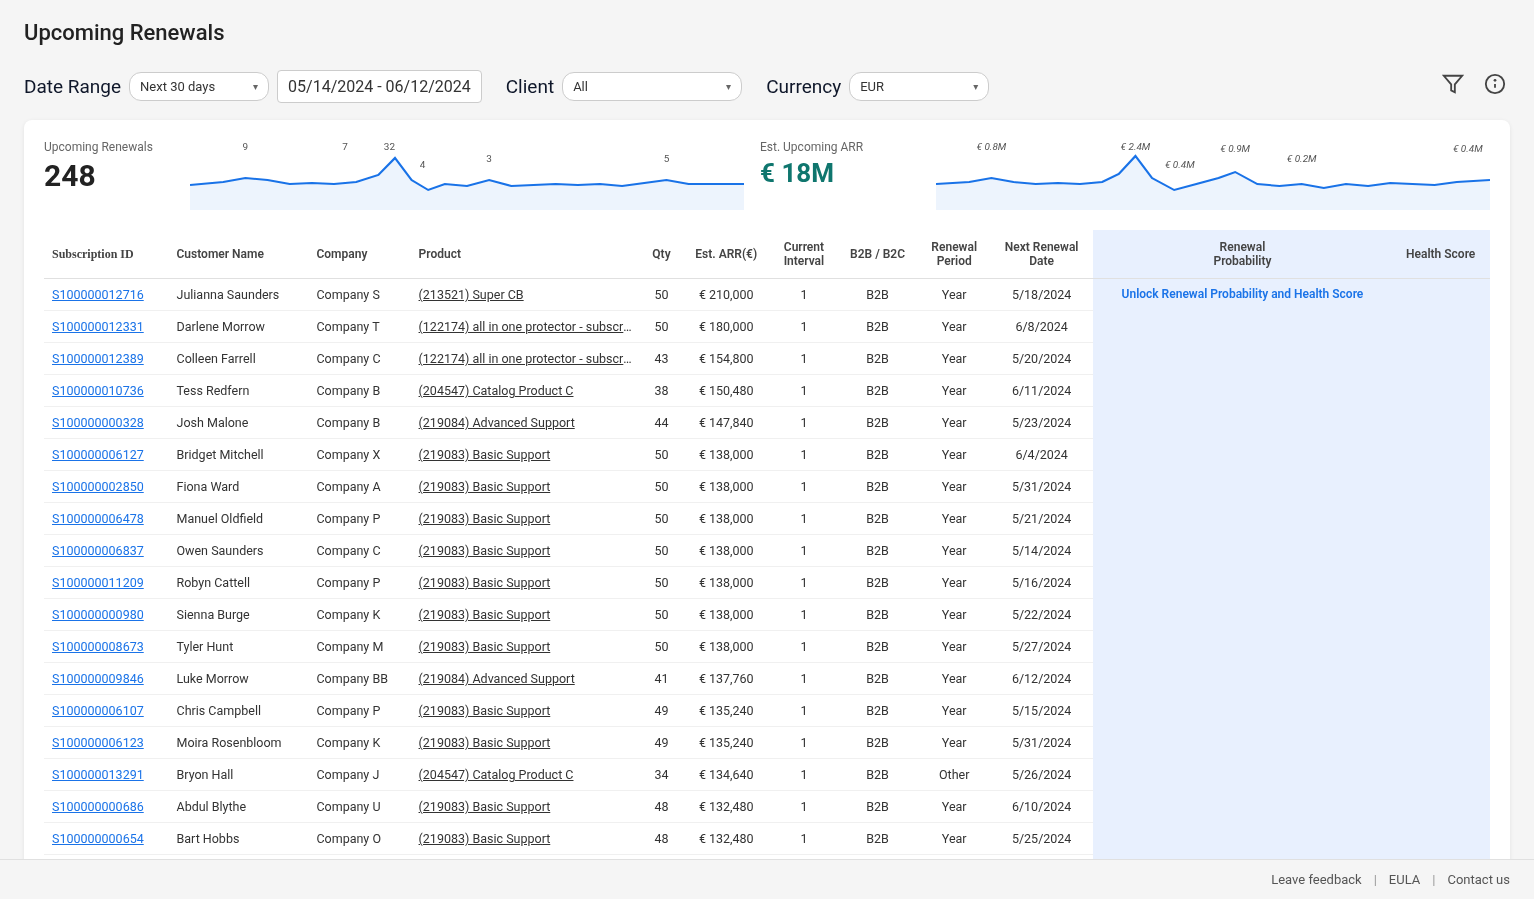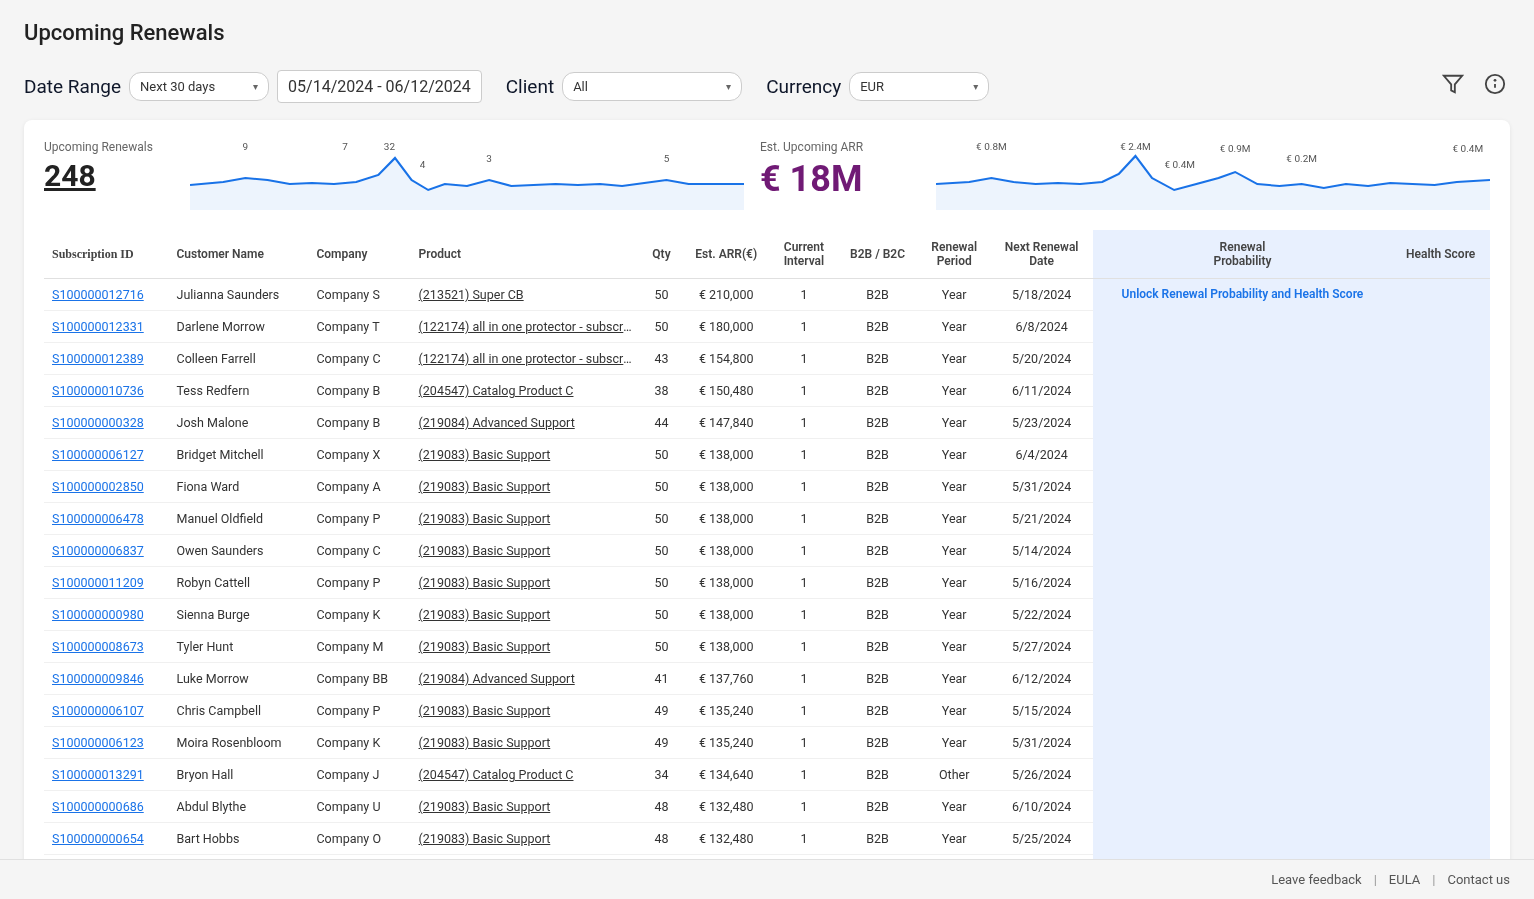--- a/index.html
+++ b/index.html
@@ -99,45 +99,45 @@
     </div>
 
   </div>
 
   <div class="main-card">
 
     <div style="display:flex; align-items:flex-start; margin-bottom:20px; gap:0;">
 
       <div style="min-width:130px; display:flex; flex-direction:column;">
         <span style="font-size:12px; color:#666; margin-bottom:4px;">Upcoming Renewals</span>
-        <span style="font-size:30px; font-weight:700; color:#222;text-decoration:underline;">248</span>
+        <span style="font-size:30px; font-weight:700; color:#222;">248</span>
       </div>
 
       <div style="flex:1; height:70px; position:relative; margin: 0 16px;">
         <svg class="chart-svg" viewBox="0 0 500 70" preserveAspectRatio="none" xmlns="http://www.w3.org/2000/svg">
 
           <text x="50" y="10" font-size="9" fill="#555" text-anchor="middle">9</text>
           <text x="140" y="10" font-size="9" fill="#555" text-anchor="middle">7</text>
           <text x="180" y="10" font-size="9" fill="#555" text-anchor="middle">32</text>
           <text x="210" y="28" font-size="9" fill="#555" text-anchor="middle">4</text>
           <text x="270" y="22" font-size="9" fill="#555" text-anchor="middle">3</text>
           <text x="430" y="22" font-size="9" fill="#555" text-anchor="middle">5</text>
 
           <polyline points="0,45 30,42 50,38 70,40 90,44 110,43 130,44 150,42 170,35 185,18 200,40 215,50 230,44 250,46 270,40 290,46 310,45 330,44 350,45 370,44 390,46 410,43 430,40 450,44 470,44 500,44" fill="none" stroke="#1a73e8" stroke-width="2"></polyline>
 
           <polygon points="0,45 30,42 50,38 70,40 90,44 110,43 130,44 150,42 170,35 185,18 200,40 215,50 230,44 250,46 270,40 290,46 310,45 330,44 350,45 370,44 390,46 410,43 430,40 450,44 470,44 500,44 500,70 0,70" fill="rgba(26,115,232,0.08)"></polygon>
         </svg>
       </div>
 
       <div style="min-width:160px; display:flex; flex-direction:column;">
         <span style="font-size:12px; color:#666; margin-bottom:4px;">Est. Upcoming ARR</span>
-        <span style="font-size:36px; font-weight:700; color:#701a75;">€ 18M</span>
-      </div>
-
-      <div style="flex:1; height:70px; position:relative; margin-left:16px;">
+        <span style="font-size:26px; font-weight:700; color:#0f766e;">€ 18M</span>
+      </div>
+
+      <div style="flex:1; height:70px; position:relative; margin-left:16px;font-style:italic;">
         <svg class="chart-svg" viewBox="0 0 500 70" preserveAspectRatio="none" xmlns="http://www.w3.org/2000/svg">
 
           <text x="50" y="10" font-size="9" fill="#555" text-anchor="middle">€ 0.8M</text>
           <text x="180" y="10" font-size="9" fill="#555" text-anchor="middle">€ 2.4M</text>
           <text x="220" y="28" font-size="9" fill="#555" text-anchor="middle">€ 0.4M</text>
           <text x="270" y="12" font-size="9" fill="#555" text-anchor="middle">€ 0.9M</text>
           <text x="330" y="22" font-size="9" fill="#555" text-anchor="middle">€ 0.2M</text>
           <text x="480" y="12" font-size="9" fill="#555" text-anchor="middle">€ 0.4M</text>
 
           <polyline points="0,44 30,42 50,38 70,42 90,44 110,43 130,44 150,42 165,34 180,16 195,38 215,50 235,44 255,38 270,32 290,44 310,46 330,44 350,48 370,44 390,46 410,43 430,44 450,45 470,42 500,40" fill="none" stroke="#1a73e8" stroke-width="2"></polyline>

